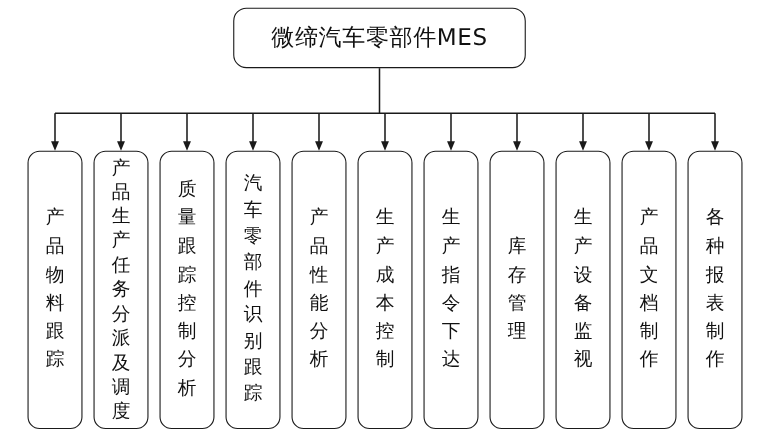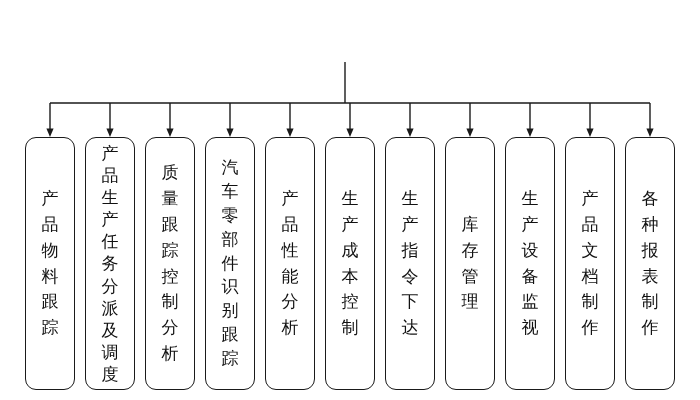--- a/index.html
+++ b/index.html
@@ -99,20 +99,23 @@
         <path d="M 466.4 128.5 L 473.6 128.5 L 470 137 Z" stroke="none"></path>
         <line x1="530" y1="103" x2="530" y2="129"></line>
         <path d="M 526.4 128.5 L 533.6 128.5 L 530 137 Z" stroke="none"></path>
         <line x1="590" y1="103" x2="590" y2="129"></line>
         <path d="M 586.4 128.5 L 593.6 128.5 L 590 137 Z" stroke="none"></path>
         <line x1="650" y1="103" x2="650" y2="129"></line>
         <path d="M 646.4 128.5 L 653.6 128.5 L 650 137 Z" stroke="none"></path>
       </g>
   </svg>
 
+  <div class="node" id="root-node">
+    <span class="node-label">微缔汽车零部件MES</span>
+  </div>
 
   <div id="leaf-container">
       <div class="node leaf-node" style="left: 25px;">
         <span class="node-label">
           <span class="vchar" style="line-height: 1.52;">产</span>
           <span class="vchar" style="line-height: 1.52;">品</span>
           <span class="vchar" style="line-height: 1.52;">物</span>
           <span class="vchar" style="line-height: 1.52;">料</span>
           <span class="vchar" style="line-height: 1.52;">跟</span>
           <span class="vchar" style="line-height: 1.52;">踪</span>

